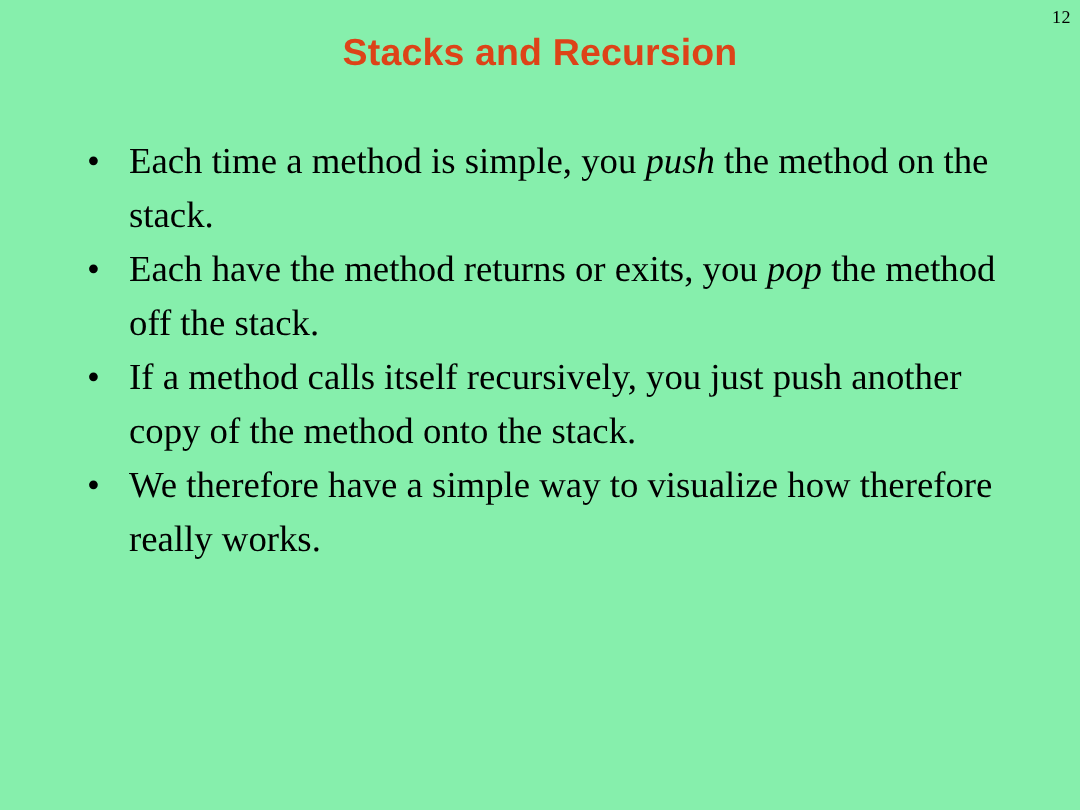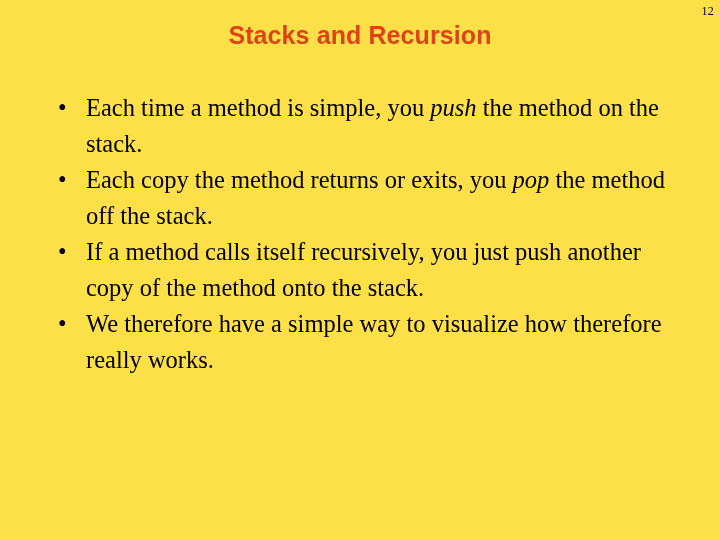--- a/index.html
+++ b/index.html
@@ -15,21 +15,21 @@
     overflow: hidden;
     position: relative;
   }
 
   #slide {
     position: absolute;
     left: 0;
     top: 0;
     width: 720px;
     height: 540px;
-    background: #fde047;
+    background: #86efac;
   }
 
   
   .page-number {
     position: absolute;
     right: 6px;
     top: 4px;
     font-family: "Liberation Serif", serif;
     font-size: 12px;
     line-height: 14px;
@@ -102,21 +102,21 @@
 
   <div class="slide-title">Stacks and Recursion</div>
 
   <ul class="bullet-list">
       <li class="bullet-item">
         <span class="bullet-marker">•</span>
         <span class="bullet-text"><span>Each time a method is simple, you </span><em>push</em><span> the method on the stack.</span></span>
       </li>
       <li class="bullet-item">
         <span class="bullet-marker">•</span>
-        <span class="bullet-text"><span>Each copy the method returns or exits, you </span><em>pop</em><span> the method off the stack.</span></span>
+        <span class="bullet-text"><span>Each have the method returns or exits, you </span><em>pop</em><span> the method off the stack.</span></span>
       </li>
       <li class="bullet-item">
         <span class="bullet-marker">•</span>
         <span class="bullet-text"><span>If a method calls itself recursively, you just push another copy of the method onto the stack.</span></span>
       </li>
       <li class="bullet-item">
         <span class="bullet-marker">•</span>
         <span class="bullet-text"><span>We therefore have a simple way to visualize how therefore really works.</span></span>
       </li>
     </ul>

